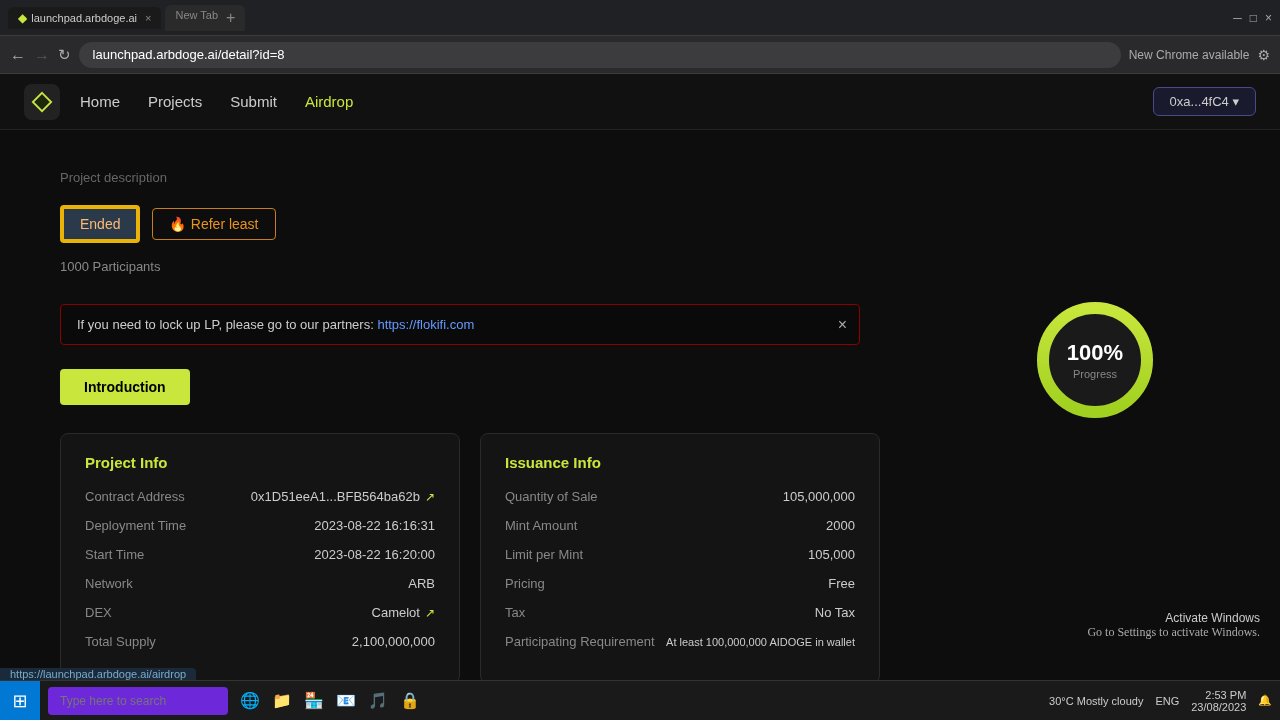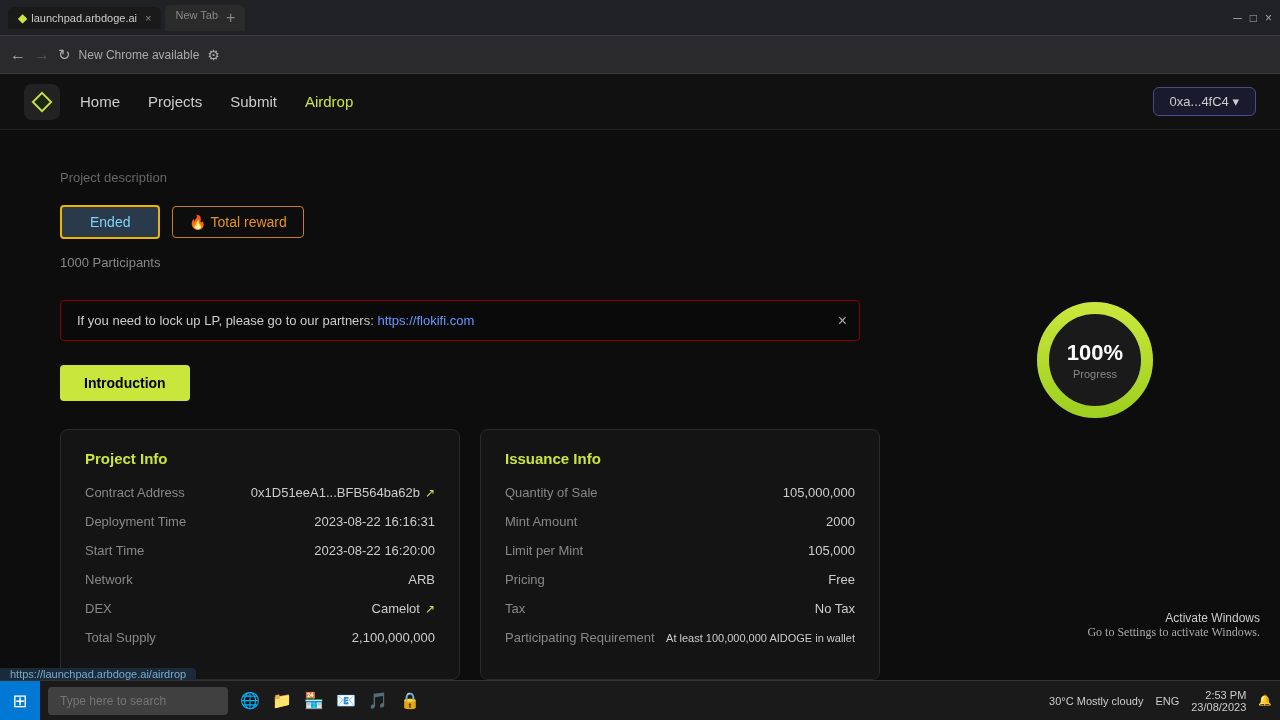--- a/index.html
+++ b/index.html
@@ -108,23 +108,23 @@
     }
 
     .badges-row {
       display: flex;
       align-items: center;
       gap: 12px;
       margin-bottom: 16px;
     }
     .badge-ended {
       background: #2a3a4a;
-      border: 2px solid #eab308;
-      color: #7dd3fc;
-      padding: 7px 28px;
+      border: 4px solid #eab308;
+      color: #fdba74;
+      padding: 7px 16px;
       border-radius: 4px;
       font-size: 14px;
       font-weight: 500;
     }
     .badge-refer {
       background: transparent;
       border: 1px solid #c87d20;
       color: #e8941e;
       padding: 7px 16px;
       border-radius: 4px;
@@ -272,21 +272,21 @@
       right: 0;
       height: 40px;
       background: #1a1a1a;
       display: flex;
       align-items: center;
       border-top: 1px solid #333;
       z-index: 100;
     }
     .taskbar-search {
       margin-left: 8px;
-      background: #404040;
+      background: #6d28d9;
       border: none;
       color: #ccc;
       padding: 4px 12px;
       border-radius: 4px;
       font-size: 12px;
       width: 180px;
       height: 28px;
     }
     .taskbar-icons {
       display: flex;
@@ -348,20 +348,21 @@
     <span style="cursor:pointer;">─</span>
     <span style="cursor:pointer;">□</span>
     <span style="cursor:pointer;">×</span>
   </div>
 </div>
 
 <div class="address-bar">
   <span style="color:#aaa;cursor:pointer;font-size:16px;">←</span>
   <span style="color:#555;cursor:pointer;font-size:16px;">→</span>
   <span style="color:#aaa;cursor:pointer;font-size:15px;">↻</span>
+  <input class="address-input" type="text" value="launchpad.arbdoge.ai/detail?id=8" style="">
   <span style="color:#aaa;font-size:12px;">New Chrome available</span>
   <span style="color:#aaa;cursor:pointer;">⚙</span>
 </div>
 
 <nav class="app-nav">
   <div class="app-logo">
     <svg class="logo-diamond" viewBox="0 0 24 24" fill="none">
       <polygon points="12,2 22,12 12,22 2,12" fill="none" stroke="#c8e63c" stroke-width="2"></polygon>
       <polygon points="12,5 19,12 12,19 5,12" fill="#1a2a0a"></polygon>
     </svg>
@@ -376,21 +377,21 @@
 </nav>
 
 <div style="position:relative;" class="content-wrapper">
   <div class="main-content">
     
     <p class="project-desc">Project description</p>
 
     
     <div class="badges-row">
       <div class="badge-ended">Ended</div>
-      <button class="badge-refer">🔥 Total reward</button>
+      <button class="badge-refer">🔥 Refer least</button>
     </div>
 
     <p class="participants-text">1000 Participants</p>
 
     
     <div class="notice-banner">
       <span>If you need to lock up LP, please go to our partners: </span>
       <a class="notice-link">https://flokifi.com</a>
       <span class="notice-close">×</span>
     </div>

